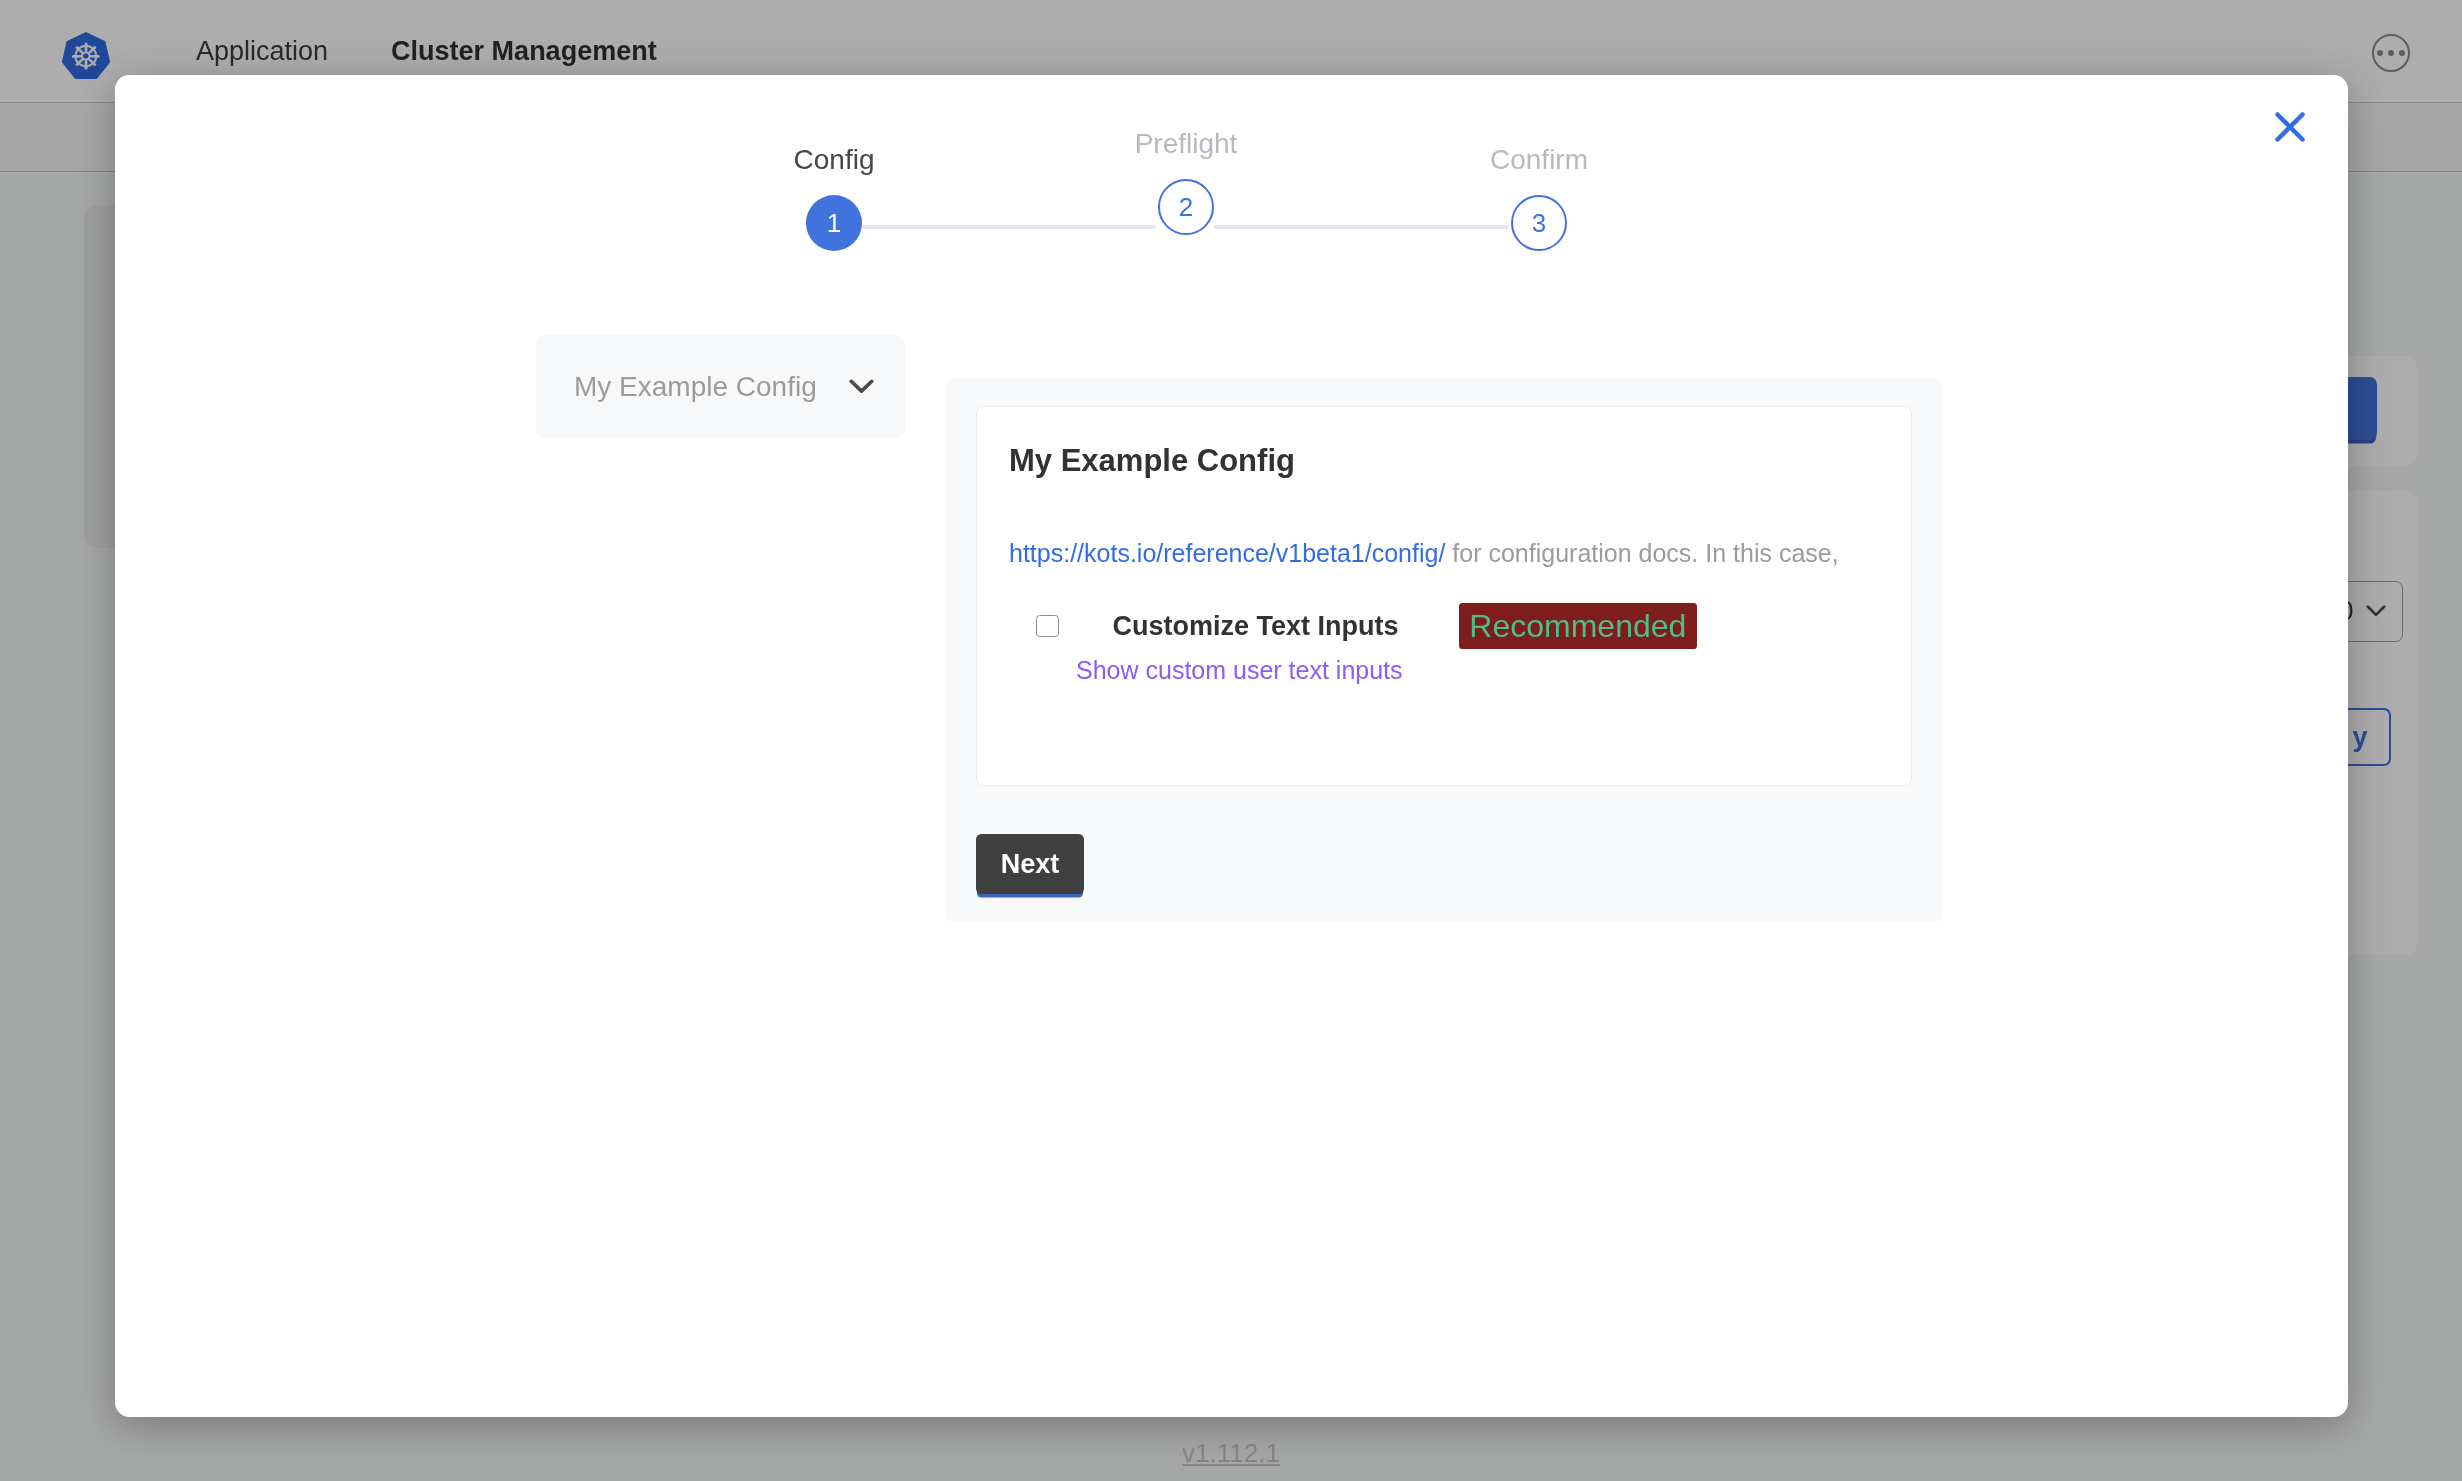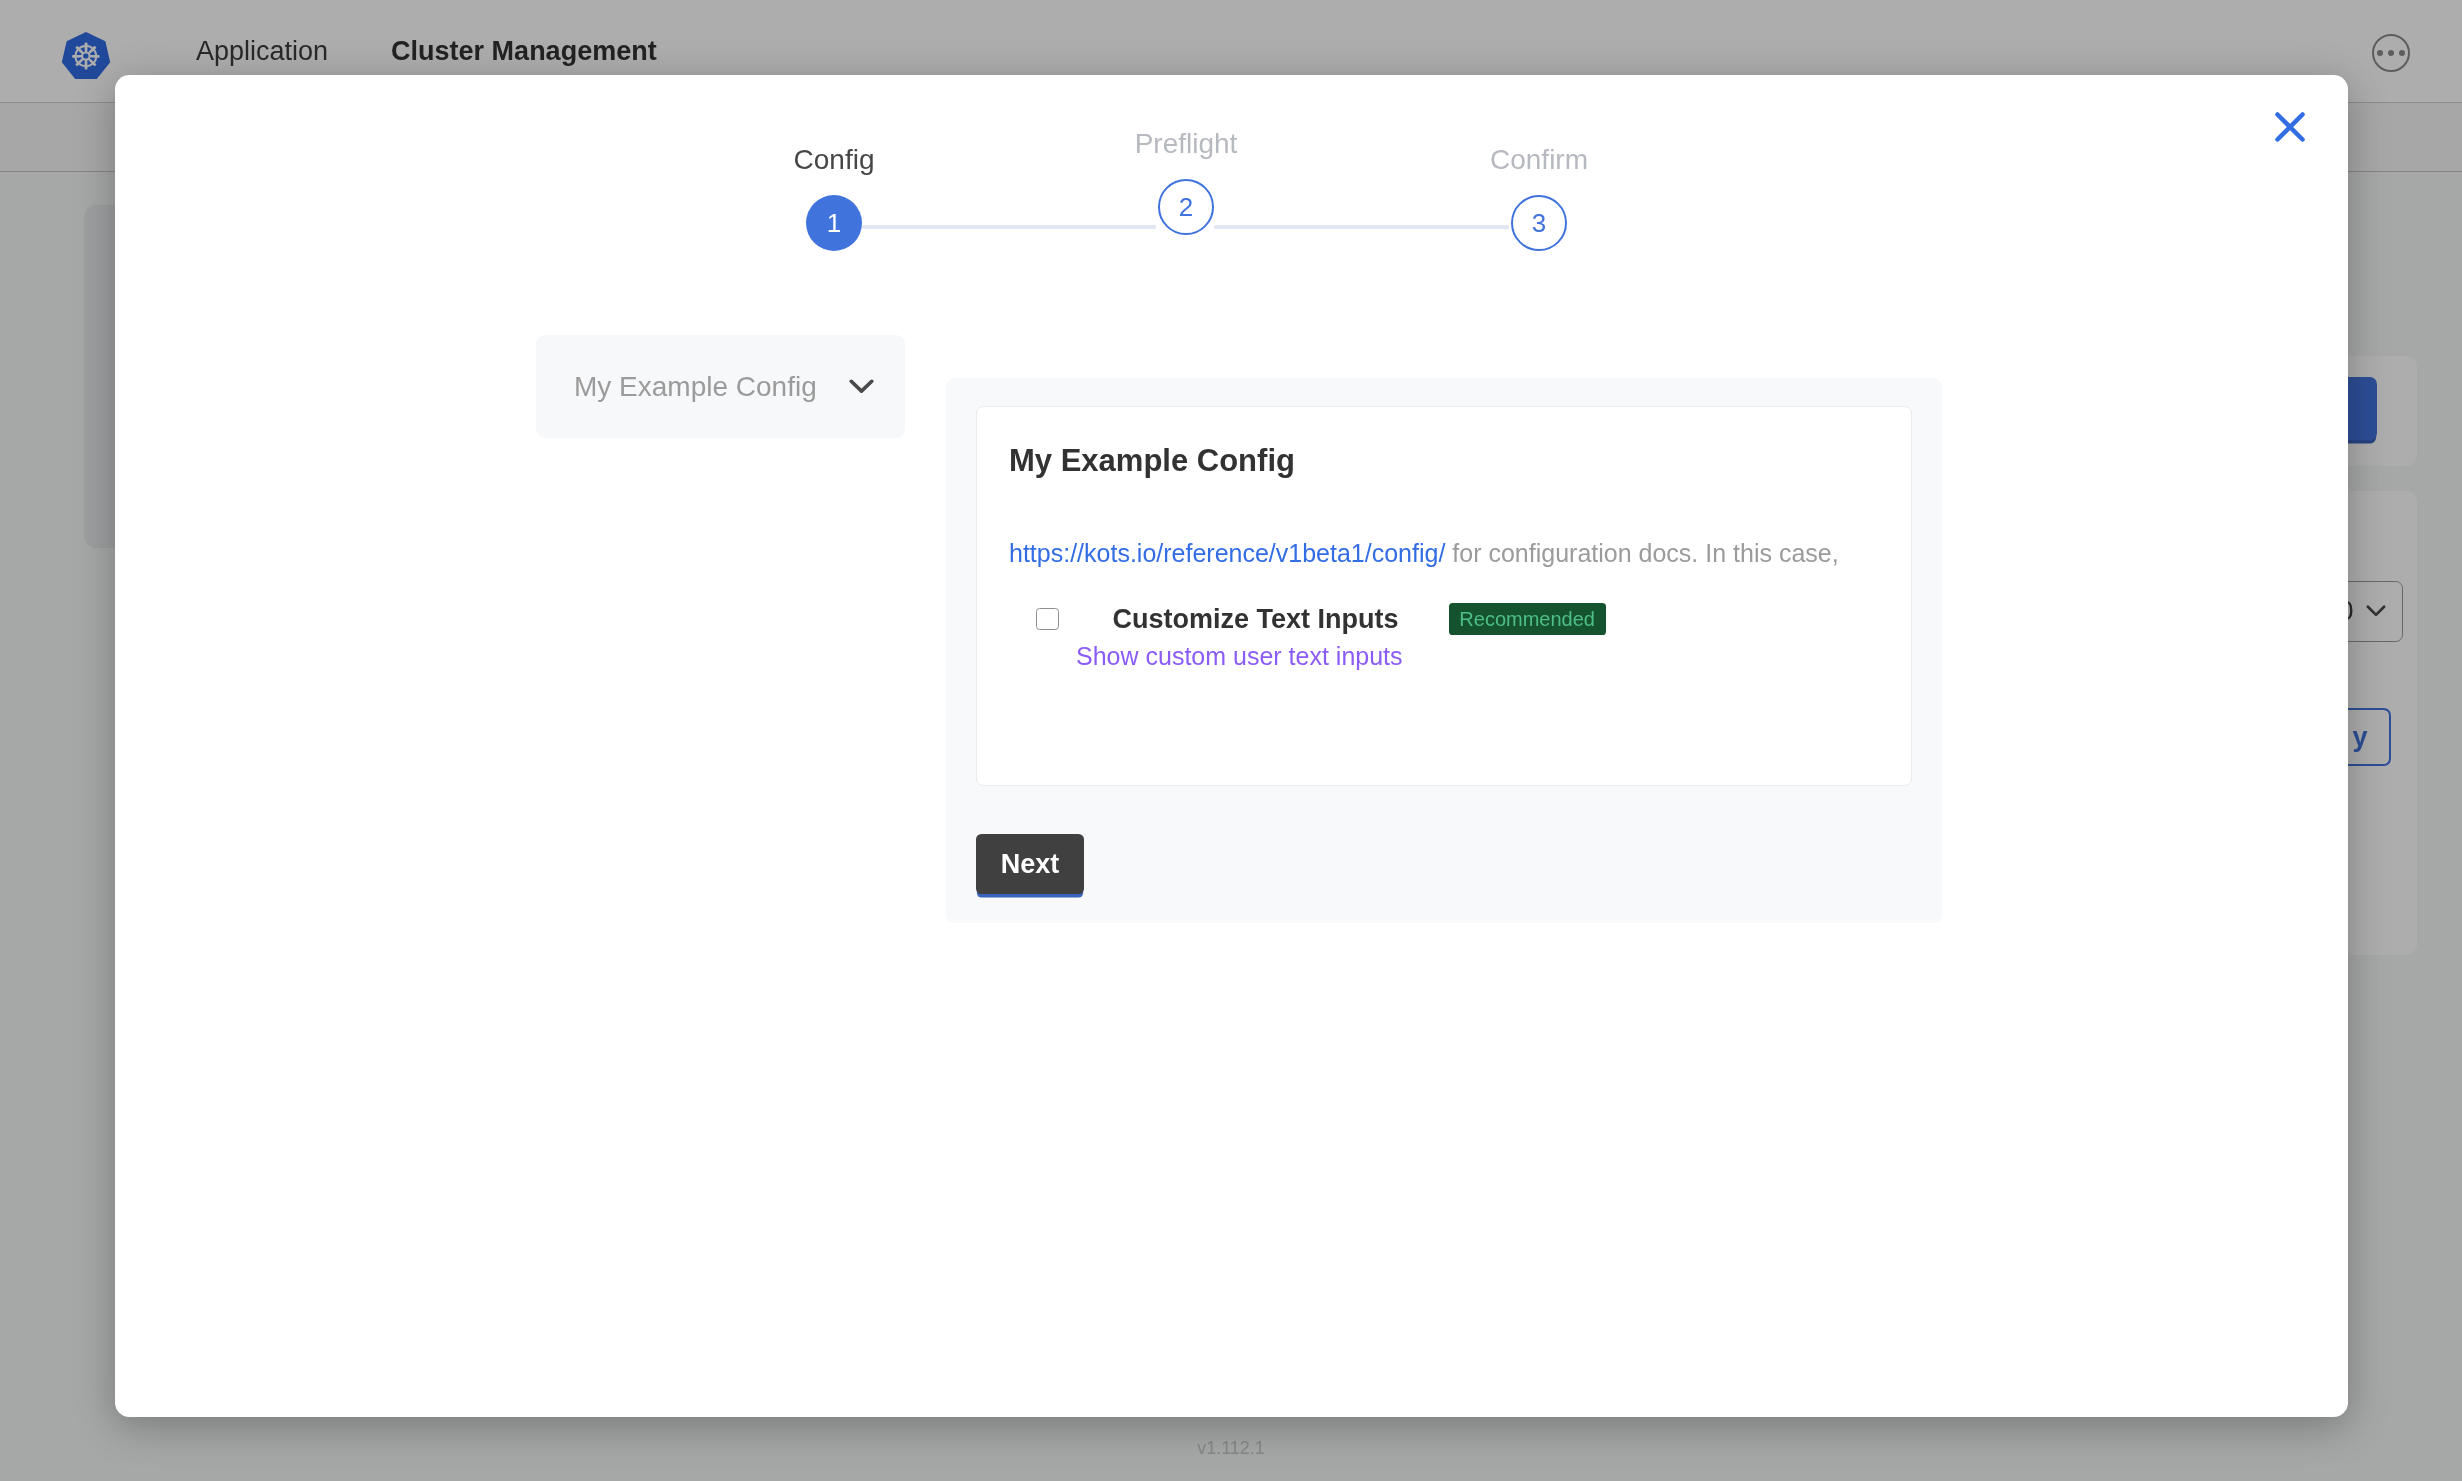--- a/index.html
+++ b/index.html
@@ -31,21 +31,21 @@
                    border-radius:7.2px; box-shadow:0 4.5px 0 -0.9px #3a63be; cursor:pointer; }
   .right-card-2 { position:absolute; left:2297px; top:491px; width:120px; height:464px; background:#ffffff; border-radius:10.8px; }
   .frag-select { position:absolute; left:2286px; top:581px; width:117px; height:61px; background:#ffffff;
                  border:1.8px solid #9a9a9a; border-radius:7.2px; display:flex; align-items:center;
                  justify-content:flex-end; gap:12.6px; padding-right:16px; cursor:pointer; }
   .frag-select span { font-size:27px; color:#3f3f3f; }
   .frag-outline-btn { position:absolute; left:2263px; top:708px; width:128px; height:58px; border:2.7px solid #4173dd;
                       border-radius:7.2px; display:flex; align-items:center; justify-content:flex-end;
                       padding-right:21.6px; font-size:27px; font-weight:700; color:#4173dd; background:#ffffff; cursor:pointer; }
   .footer-version { position:absolute; left:0; top:1438px; width:100%; text-align:center;
-                    font-size:18px; color:#c6c6c6; }
+                    font-size:26px; color:#c6c6c6;text-decoration:underline; }
 
   
   .overlay { position:absolute; inset:0; background:rgba(0,0,0,0.32); z-index:50; }
 
   
   .modal { position:absolute; left:115px; top:75px; width:2233px; height:1342px; background:#ffffff;
            border-radius:14.4px; box-shadow:0 9px 40px rgba(0,0,0,0.28); z-index:100; }
   .close-btn { position:absolute; top:34px; right:40px; width:36px; height:36px; display:flex;
                align-items:center; justify-content:center; cursor:pointer; }
 
@@ -71,21 +71,21 @@
                   border-radius:9px; padding:28px 30px; }
   .config-card { width:936px; height:380px; background:#ffffff; border:0.9px solid #ececee; border-radius:7.2px;
                  padding:36px 32px 0 32px; }
   .card-title { font-size:31px; font-weight:700; color:#323232; }
   .card-desc { margin-top:19px; font-size:25px; line-height:37px; color:#9b9b9b; }
   .card-desc a { color:#326de4; text-decoration:none; cursor:pointer; }
   .option-row { margin-top:31px; padding-left:27px; display:flex; align-items:center;gap:36px; }
   .checkbox { width:22.5px; height:22.5px; border:1.8px solid #8f8f8f; border-radius:3.6px; background:#ffffff;
               flex:0 0 auto; cursor:pointer; }
   .option-label { font-size:27px; font-weight:700; color:#323232; margin-left:18px; cursor:default; }
-  .badge { margin-left:14px; font-size:20px; color:#4ebe87; background:#14532d; border-radius:3.6px;
+  .badge { margin-left:24px; font-size:32px; color:#4ebe87; background:#7f1d1d; border-radius:3.6px;
            padding:4.5px 10.8px; }
   .option-help { margin:7.2px 0 0 67px; font-size:25px; color:#8b5cf6; }
   .next-btn { margin-top:48px; width:108px; height:60px; background:#404040; border:none; border-radius:5.4px;
               color:#ffffff; font-size:27px; font-weight:700; font-family:"Liberation Sans", sans-serif;
               box-shadow:0 4.5px 0 -0.9px #3a63be; cursor:pointer; display:flex; align-items:center; justify-content:center; }
 </style>
 </head>
 <body>
 
 <div class="app-bg">

